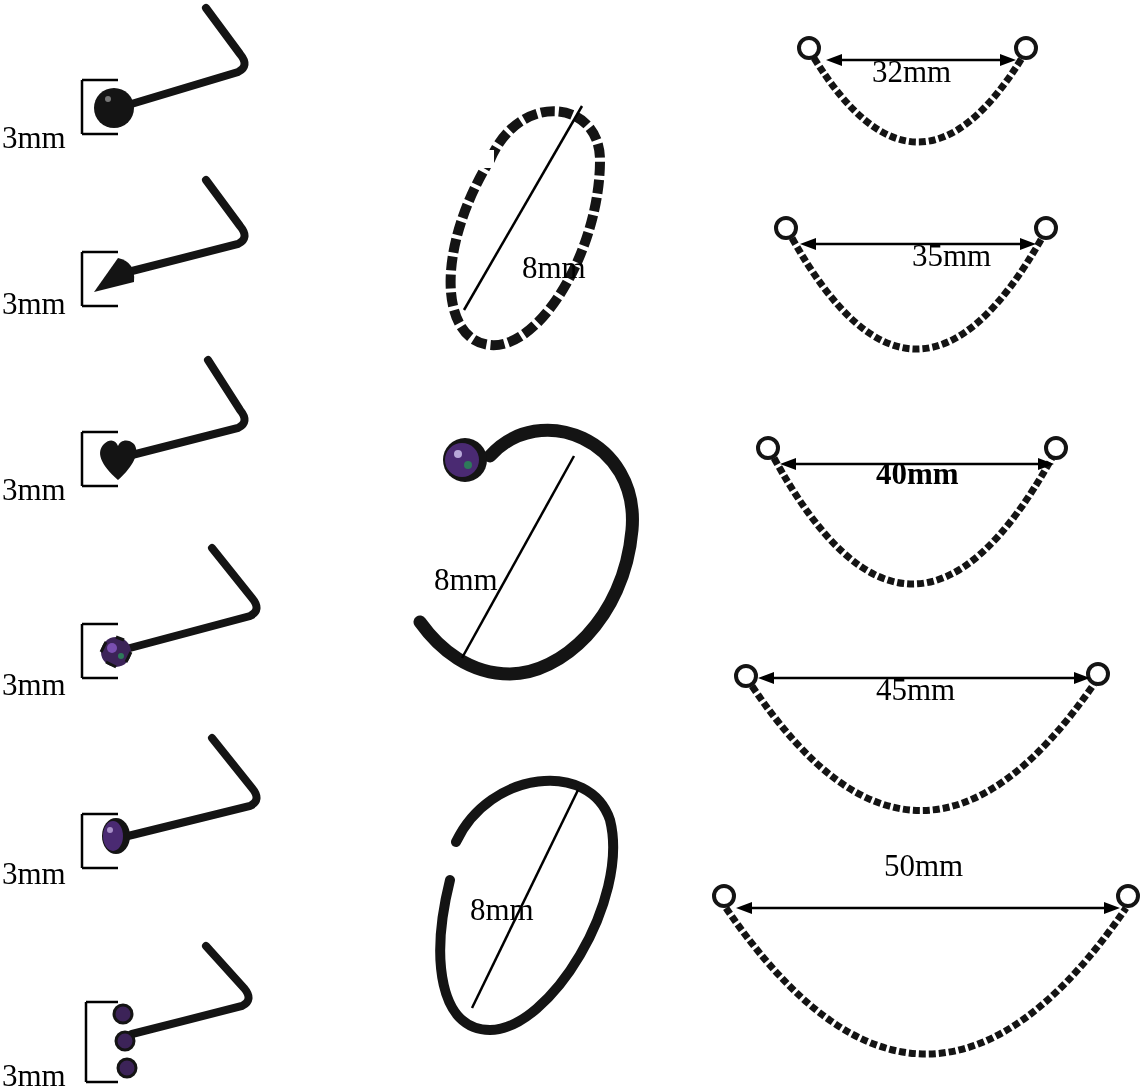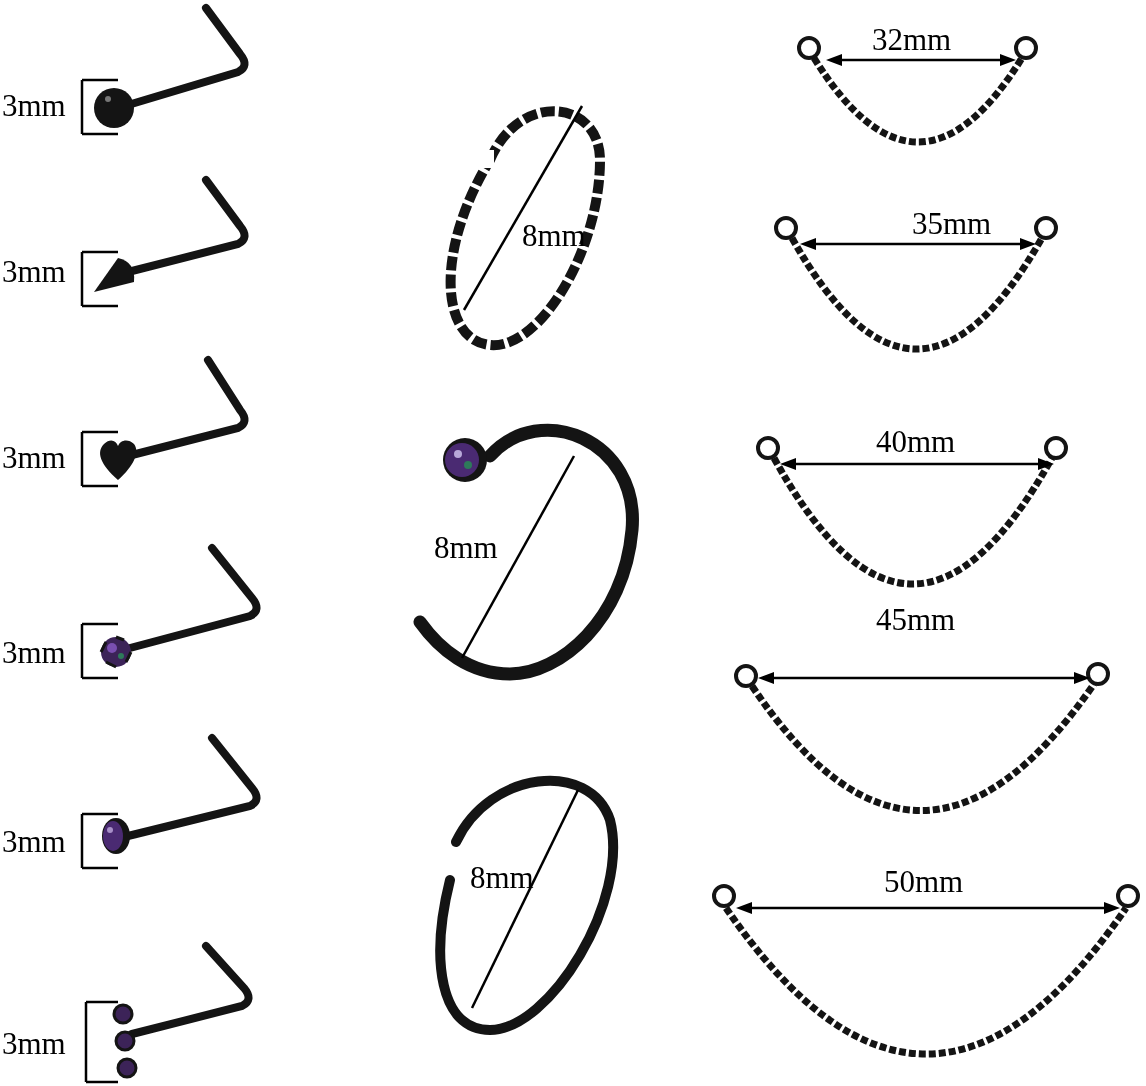--- a/index.html
+++ b/index.html
@@ -1,17 +1,17 @@
 <!DOCTYPE html>
 <html><head>
 <meta charset="utf-8">
 <style>
   html,body{margin:0;padding:0;background:#ffffff;}
   body{width:1146px;height:1086px;position:relative;overflow:hidden;font-family:"Liberation Serif","DejaVu Serif",serif;color:#000;}
-  .lbl{position:absolute;font-size:31px;line-height:1;white-space:nowrap;}
+  .lbl{position:absolute;font-size:31px;line-height:1;white-space:nowrap;margin-top:32px;}
   svg{position:absolute;overflow:visible;}
 </style>
 </head>
 <body>
 
 <div>
 
   <div>
     <span class="lbl" style="left:2px;top:90px;">3mm</span>
     <svg width="260" height="140" style="left:0;top:0;">
@@ -125,43 +125,43 @@
     <svg width="300" height="160" style="left:770px;top:210px;">
       <circle cx="16" cy="18" r="10" fill="none" stroke="#141414" stroke-width="4"></circle>
       <circle cx="276" cy="18" r="10" fill="none" stroke="#141414" stroke-width="4"></circle>
       <path d="M22,28 Q146,250 272,28" fill="none" stroke="#141414" stroke-width="7" stroke-dasharray="7 3"></path>
       <line x1="38" y1="34" x2="258" y2="34" stroke="#000" stroke-width="2.5"></line>
       <path d="M30,34 L46,28 L46,40 Z M266,34 L250,28 L250,40 Z" fill="#000"></path>
     </svg>
   </div>
 
   <div>
-    <span class="lbl" style="left:876px;top:426px;">40mm</span>
+    <span class="lbl" style="left:876px;top:426px;font-weight:bold;">40mm</span>
     <svg width="320" height="170" style="left:752px;top:430px;">
       <circle cx="16" cy="18" r="10" fill="none" stroke="#141414" stroke-width="4"></circle>
       <circle cx="304" cy="18" r="10" fill="none" stroke="#141414" stroke-width="4"></circle>
       <path d="M22,28 Q160,280 300,28" fill="none" stroke="#141414" stroke-width="7" stroke-dasharray="7 3"></path>
       <line x1="36" y1="34" x2="294" y2="34" stroke="#000" stroke-width="2.5"></line>
       <path d="M28,34 L44,28 L44,40 Z M302,34 L286,28 L286,40 Z" fill="#000"></path>
     </svg>
   </div>
 
   <div>
-    <span class="lbl" style="left:876px;top:604px;">45mm</span>
+    <span class="lbl" style="left:876px;top:642px;">45mm</span>
     <svg width="380" height="170" style="left:730px;top:660px;">
       <circle cx="16" cy="16" r="10" fill="none" stroke="#141414" stroke-width="4"></circle>
       <circle cx="368" cy="14" r="10" fill="none" stroke="#141414" stroke-width="4"></circle>
       <path d="M22,26 Q190,276 364,24" fill="none" stroke="#141414" stroke-width="7" stroke-dasharray="7 3"></path>
       <line x1="36" y1="18" x2="352" y2="18" stroke="#000" stroke-width="2.5"></line>
       <path d="M28,18 L44,12 L44,24 Z M360,18 L344,12 L344,24 Z" fill="#000"></path>
     </svg>
   </div>
 
   <div>
-    <span class="lbl" style="left:884px;top:866px;">50mm</span>
+    <span class="lbl" style="left:884px;top:818px;">50mm</span>
     <svg width="440" height="190" style="left:706px;top:880px;">
       <circle cx="18" cy="16" r="10" fill="none" stroke="#141414" stroke-width="4"></circle>
       <circle cx="422" cy="16" r="10" fill="none" stroke="#141414" stroke-width="4"></circle>
       <path d="M20,28 Q220,320 420,28" fill="none" stroke="#141414" stroke-width="7" stroke-dasharray="7 3"></path>
       <line x1="40" y1="28" x2="404" y2="28" stroke="#000" stroke-width="2.5"></line>
       <path d="M30,28 L46,22 L46,34 Z M414,28 L398,22 L398,34 Z" fill="#000"></path>
     </svg>
   </div>
 </div>
 

